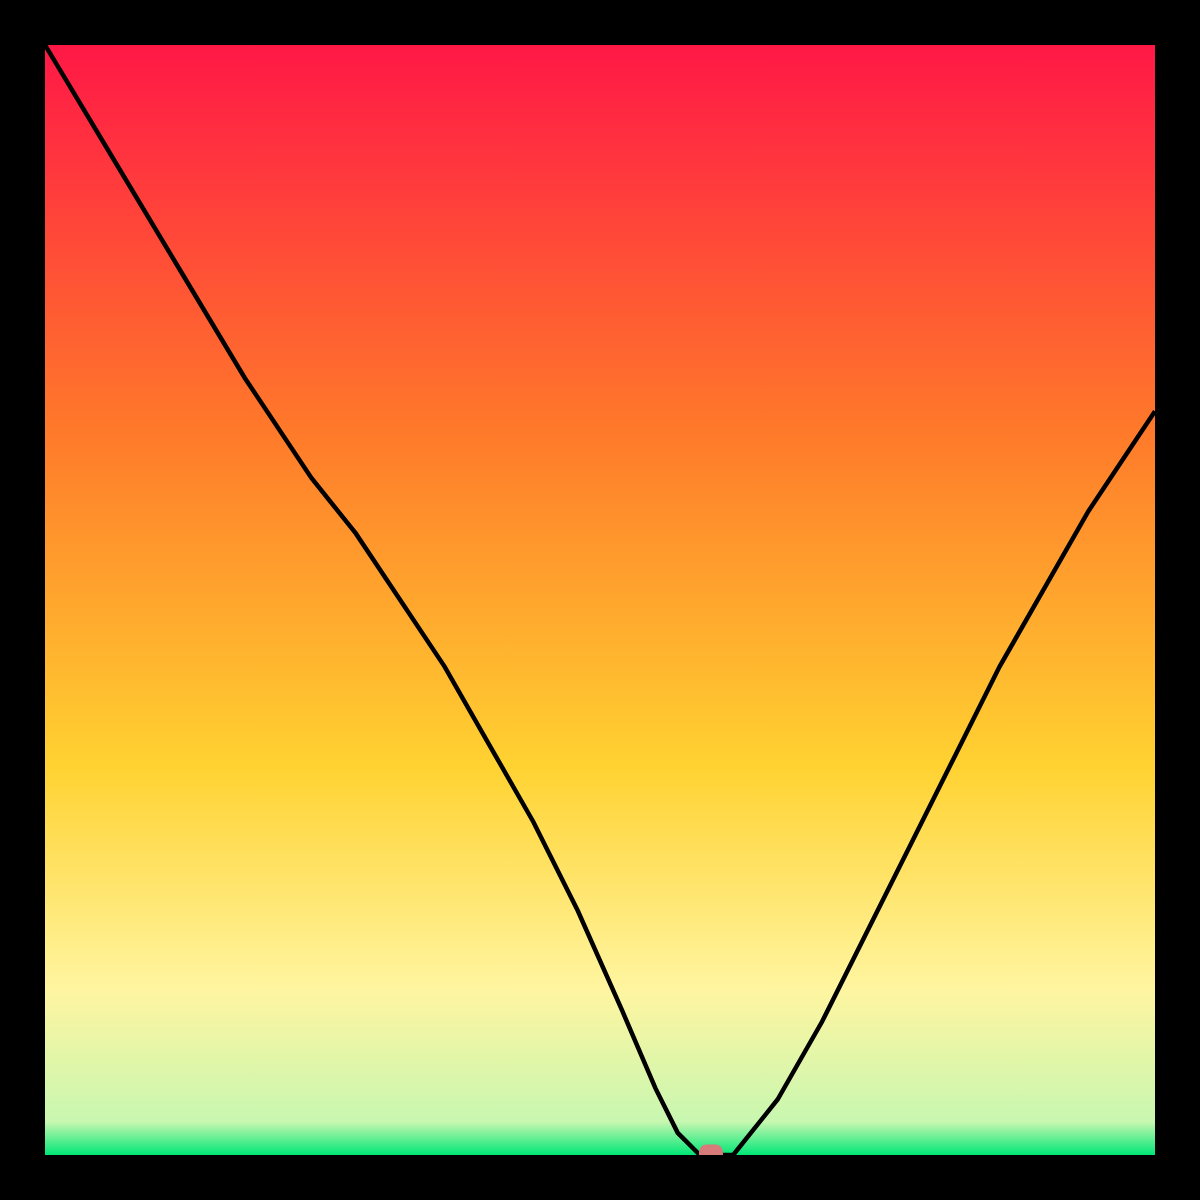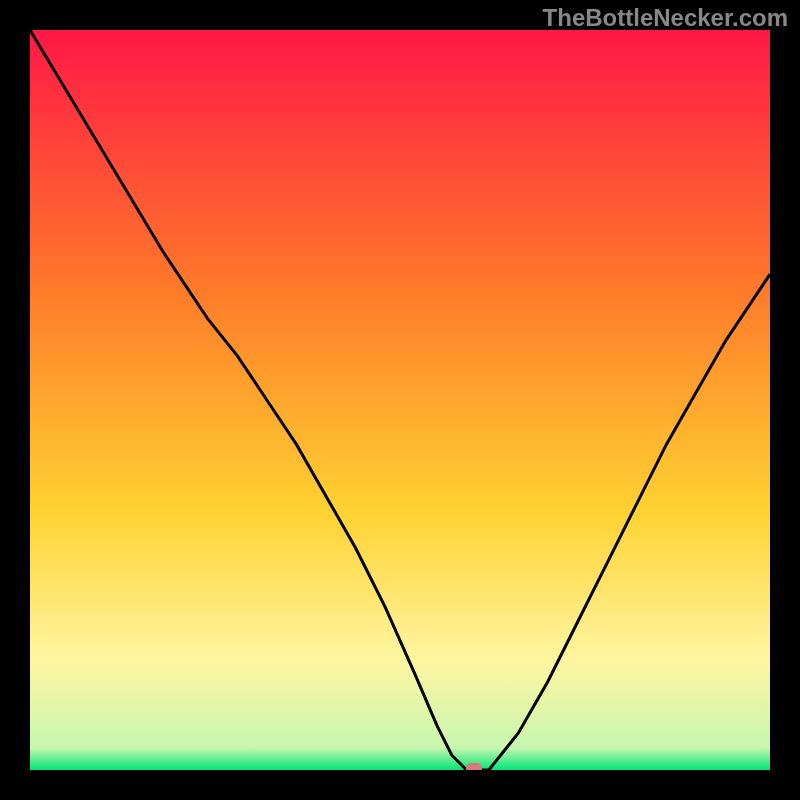--- a/index.html
+++ b/index.html
@@ -26,21 +26,20 @@
     top: 30px;
     width: 740px;
     height: 740px;
   }
   .plot svg { display: block; }
 </style>
 </head>
 <body>
 
 <div class="frame">
-  <div class="watermark">TheBottleNecker.com</div>
 
   <div class="plot">
     <svg id="chart-svg" width="740" height="740" viewBox="0 0 740 740">
       <defs>
         <linearGradient id="bg-grad" x1="0" y1="0" x2="0" y2="1">
             <stop offset="0%" stop-color="#ff1846"></stop>
             <stop offset="35%" stop-color="#ff7a2a"></stop>
             <stop offset="65%" stop-color="#ffd231"></stop>
             <stop offset="85%" stop-color="#fff5a0"></stop>
             <stop offset="97%" stop-color="#c8f7b0"></stop>

